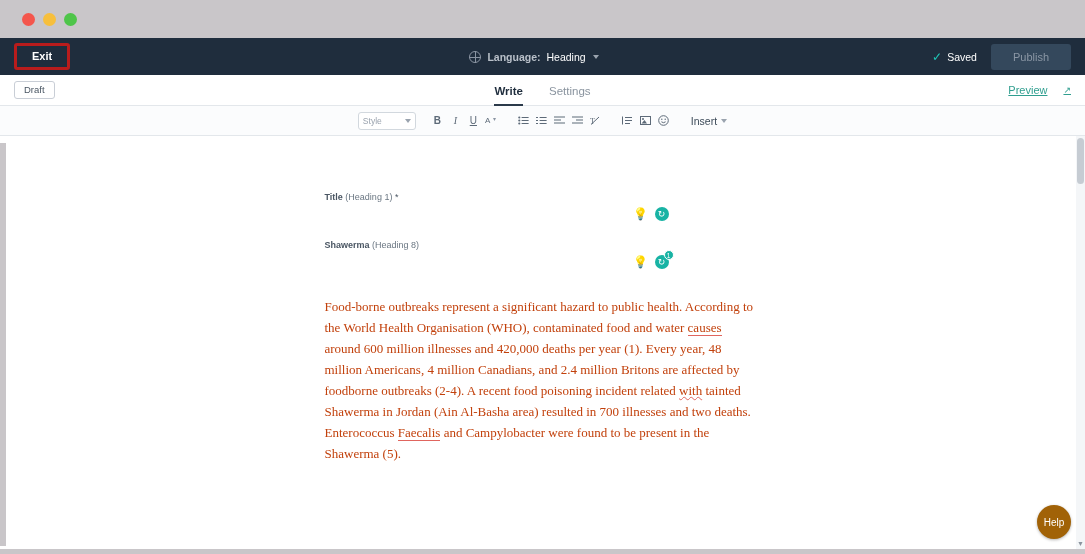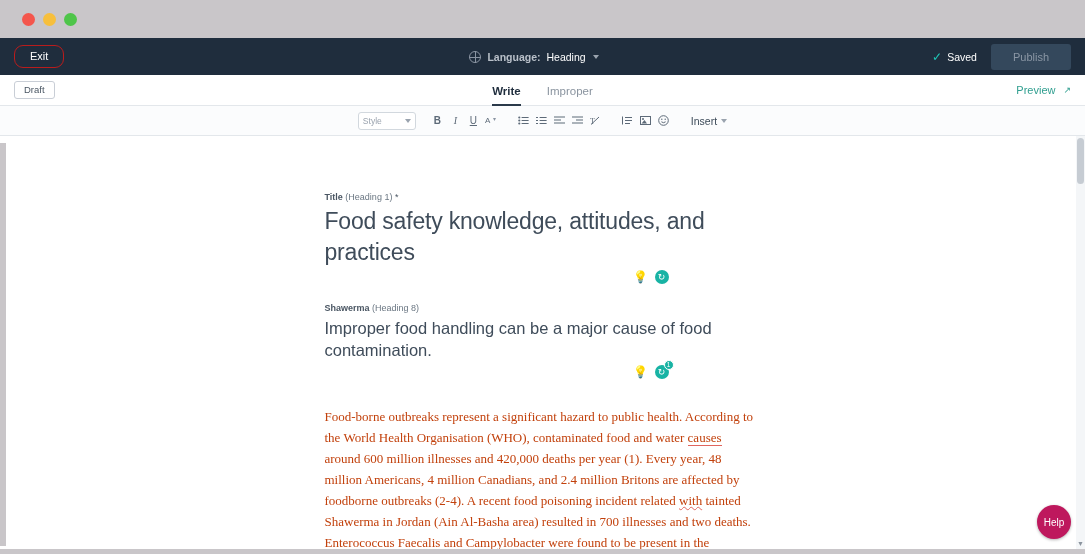--- a/index.html
+++ b/index.html
@@ -33,28 +33,29 @@
   
   .appbar {
     position: relative;
     height: 37px;
     background: #1f2d3d;
     display: flex;
     align-items: center;
     padding: 0 14px;
   }
   .exit-btn {
-    border: 1px solid #b91c1c;
-    border-radius: 9px;
+    border: 3px solid #b91c1c;
+    border-radius: 3px;
     color: #ffffff;
     font-size: 11px;
     padding: 5px 15px;
     background: transparent;
     line-height: 1;
     cursor: pointer;
+    font-weight: bold;
   }
   .lang-wrap {
     position: absolute;
     left: 0; right: 17px;
     display: flex;
     align-items: center;
     justify-content: center;
     gap: 6px;
     pointer-events: none;
   }
@@ -145,22 +146,23 @@
     color: #1f2d3d;
     font-weight: bold;
     border-bottom: 2px solid #2b3a4a;
   }
   .preview {
     margin-left: auto;
     color: #2f9e8f;
     font-size: 11px;
     display: flex;
     align-items: center;
-    gap: 8px;
-    cursor: pointer;
+    gap: 16px;
+    cursor: pointer;
+    text-decoration: underline;
   }
   .ext-icon {
     font-size: 9px;
     line-height: 1;
   }
 
   
   .toolbar {
     height: 30px;
     background: #fbfcfd;
@@ -313,21 +315,21 @@
     font-size: 7px;
     color: #8b949e;
   }
 
   
   .help-btn {
     position: absolute;
     right: 14px; bottom: 10px;
     width: 34px; height: 34px;
     border-radius: 50%;
-    background: #be185d;
+    background: #a16207;
     color: #fff;
     font-size: 10px;
     display: flex; align-items: center; justify-content: center;
     cursor: pointer;
     box-shadow: 0 1px 3px rgba(0,0,0,.3);
   }
   
   .bottom-strip {
     height: 8px;
     background: #c9c6c9;
@@ -369,21 +371,21 @@
       </div>
       <button class="publish-btn">Publish</button>
     </div>
   </div>
 
   <div class="subbar">
     <span class="draft-chip">Draft</span>
 
     <div class="tabs">
       <div class="tab active">Write</div>
-      <div class="tab">Improper</div>
+      <div class="tab">Settings</div>
     </div>
 
     <div class="preview">
       <span>Preview</span>
       <span class="ext-icon">↗</span>
     </div>
   </div>
 
   <div class="toolbar">
     <div class="style-select">
@@ -483,34 +485,32 @@
   </div>
 
   <div class="canvas-wrap">
     <div class="doc">
 
       <div class="field-label">
         <b>Title</b>
         <span class="sub">(Heading 1)</span>
         <span class="req">*</span>
       </div>
-      <div class="title-text">Food safety knowledge, attitudes, and practices</div>
 
       <div class="marker-row">
         <span class="bulb">💡</span>
         <span class="badge-circle">↻</span>
       </div>
 
       <div class="spacer-18"></div>
 
       <div class="field-label">
         <b>Shawerma</b>
         <span class="sub">(Heading 8)</span>
       </div>
-      <div class="subtitle-text">Improper food handling can be a major cause of food contamination.</div>
 
       <div class="marker-row">
         <span class="bulb">💡</span>
         <span class="badge-circle">↻
           <span class="cnt">1</span>
         </span>
       </div>
 
       <div class="spacer-26"></div>
 

